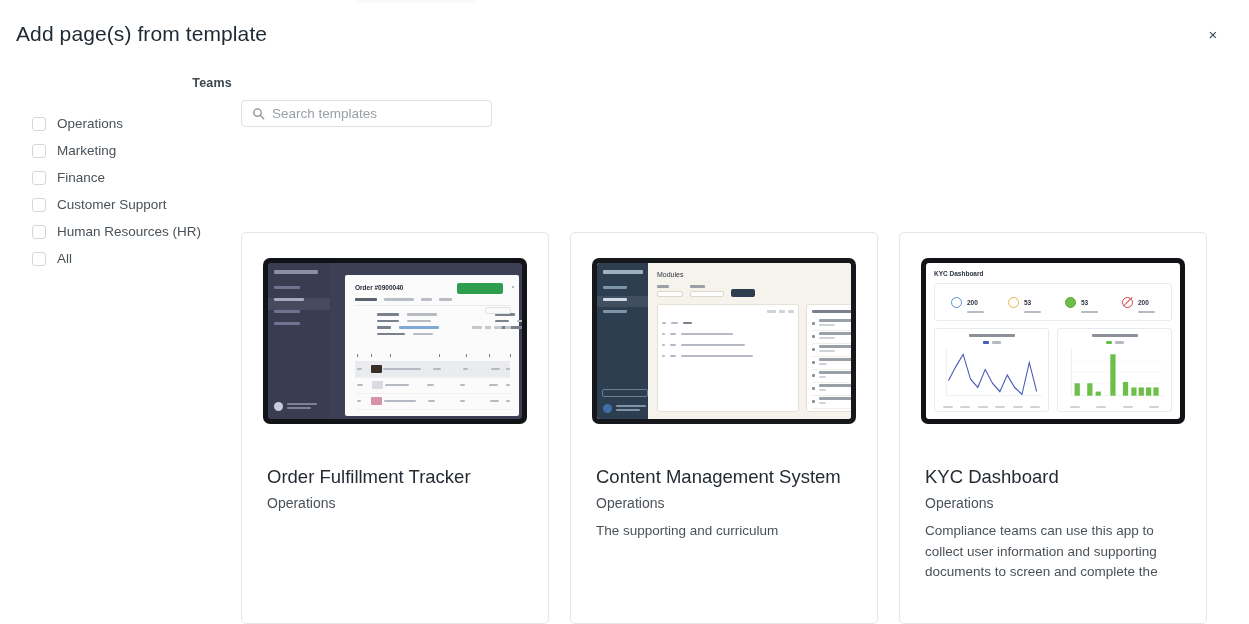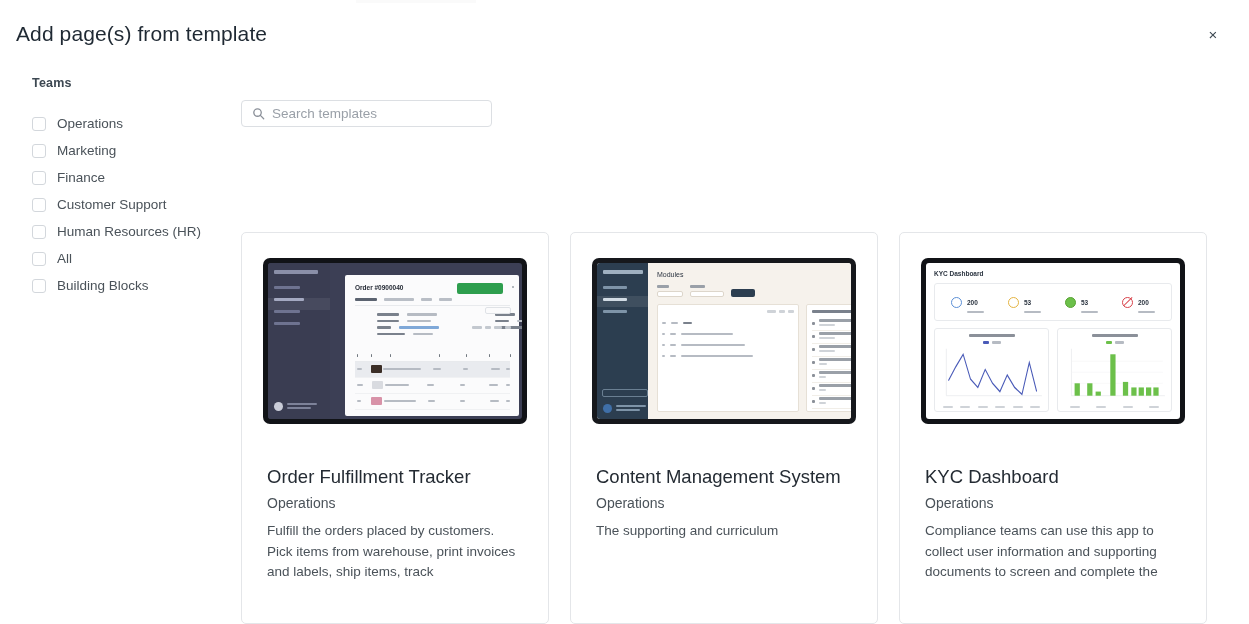--- a/index.html
+++ b/index.html
@@ -28,21 +28,21 @@
   }
   .top-hairline {
     position: absolute; left: 356px; top: 0; width: 120px; height: 3px;
     background: #fafafa;
   }
 
   
   .sidebar { position: absolute; left: 32px; top: 76px; width: 200px; }
   .sidebar-heading {
     font-size: 12.5px; font-weight: 700; color: #3d4852;
-    letter-spacing: .2px; margin-bottom: 20px;
+    letter-spacing: .2px; margin-bottom: 20px; text-align: right;
   }
   .facet-list { list-style: none; }
   .facet-item {
     display: flex; align-items: center;
     height: 27px; cursor: pointer;
   }
   .facet-box {
     width: 14px; height: 14px; flex: 0 0 14px;
     border: 1px solid #d3d7dc; border-radius: 3px;
     background: #fff; margin-right: 11px;
@@ -278,24 +278,20 @@
         <span class="facet-label">Customer Support</span>
       </li>
       <li class="facet-item">
         <span class="facet-box"></span>
         <span class="facet-label">Human Resources (HR)</span>
       </li>
       <li class="facet-item">
         <span class="facet-box"></span>
         <span class="facet-label">All</span>
       </li>
-      <li class="facet-item">
-        <span class="facet-box"></span>
-        <span class="facet-label">Building Blocks</span>
-      </li>
     </ul>
   </div>
 
   <div class="main">
 
     <div class="search-wrap">
       <svg class="search-icon" viewBox="0 0 16 16" fill="none" stroke="currentColor" stroke-width="1.6">
         <circle cx="6.8" cy="6.8" r="4.6"></circle>
         <line x1="10.3" y1="10.3" x2="14.4" y2="14.4" stroke-linecap="round"></line>
       </svg>
@@ -453,21 +449,20 @@
                       </span>
                   </div>
                 </div>
               </div>
             </div>
           </div>
         </div>
         <div class="card-body">
           <div class="card-title">Order Fulfillment Tracker</div>
           <div class="card-team">Operations</div>
-          <div class="card-desc">Fulfill the orders placed by customers. Pick items from warehouse, print invoices and labels, ship items, track</div>
         </div>
       </div>
 
       <div class="card">
         <div class="thumb-area">
           <div class="device light-frame">
             <div class="screen cms-screen">
               <div class="cms-side">
                 <div class="cms-brand"></div>
                 <div class="cms-navhl"></div>

